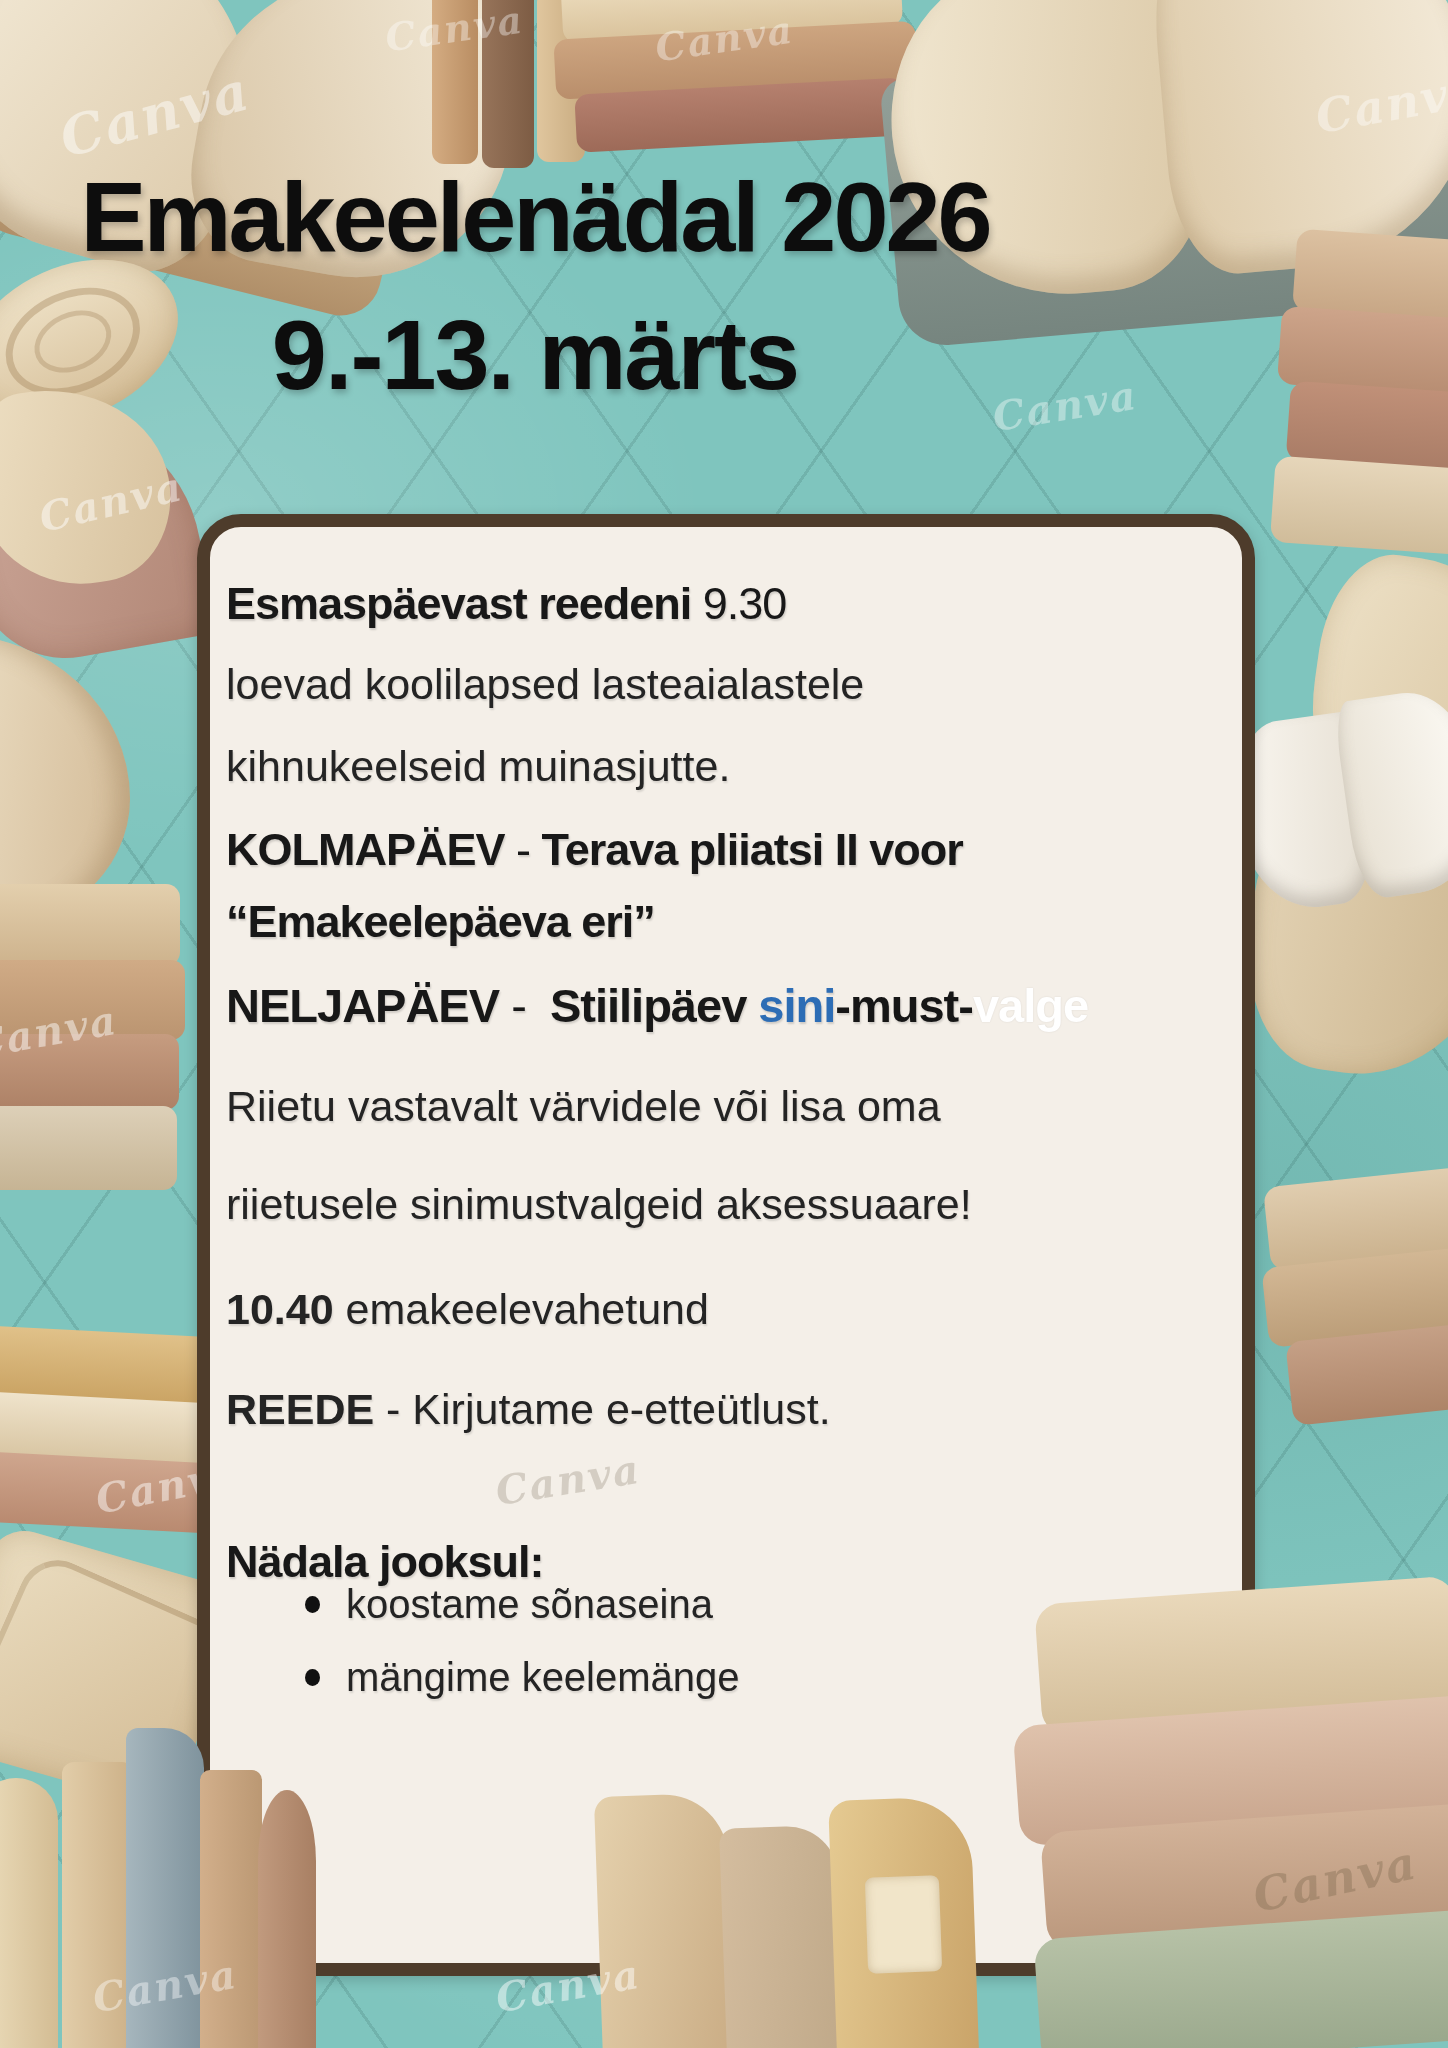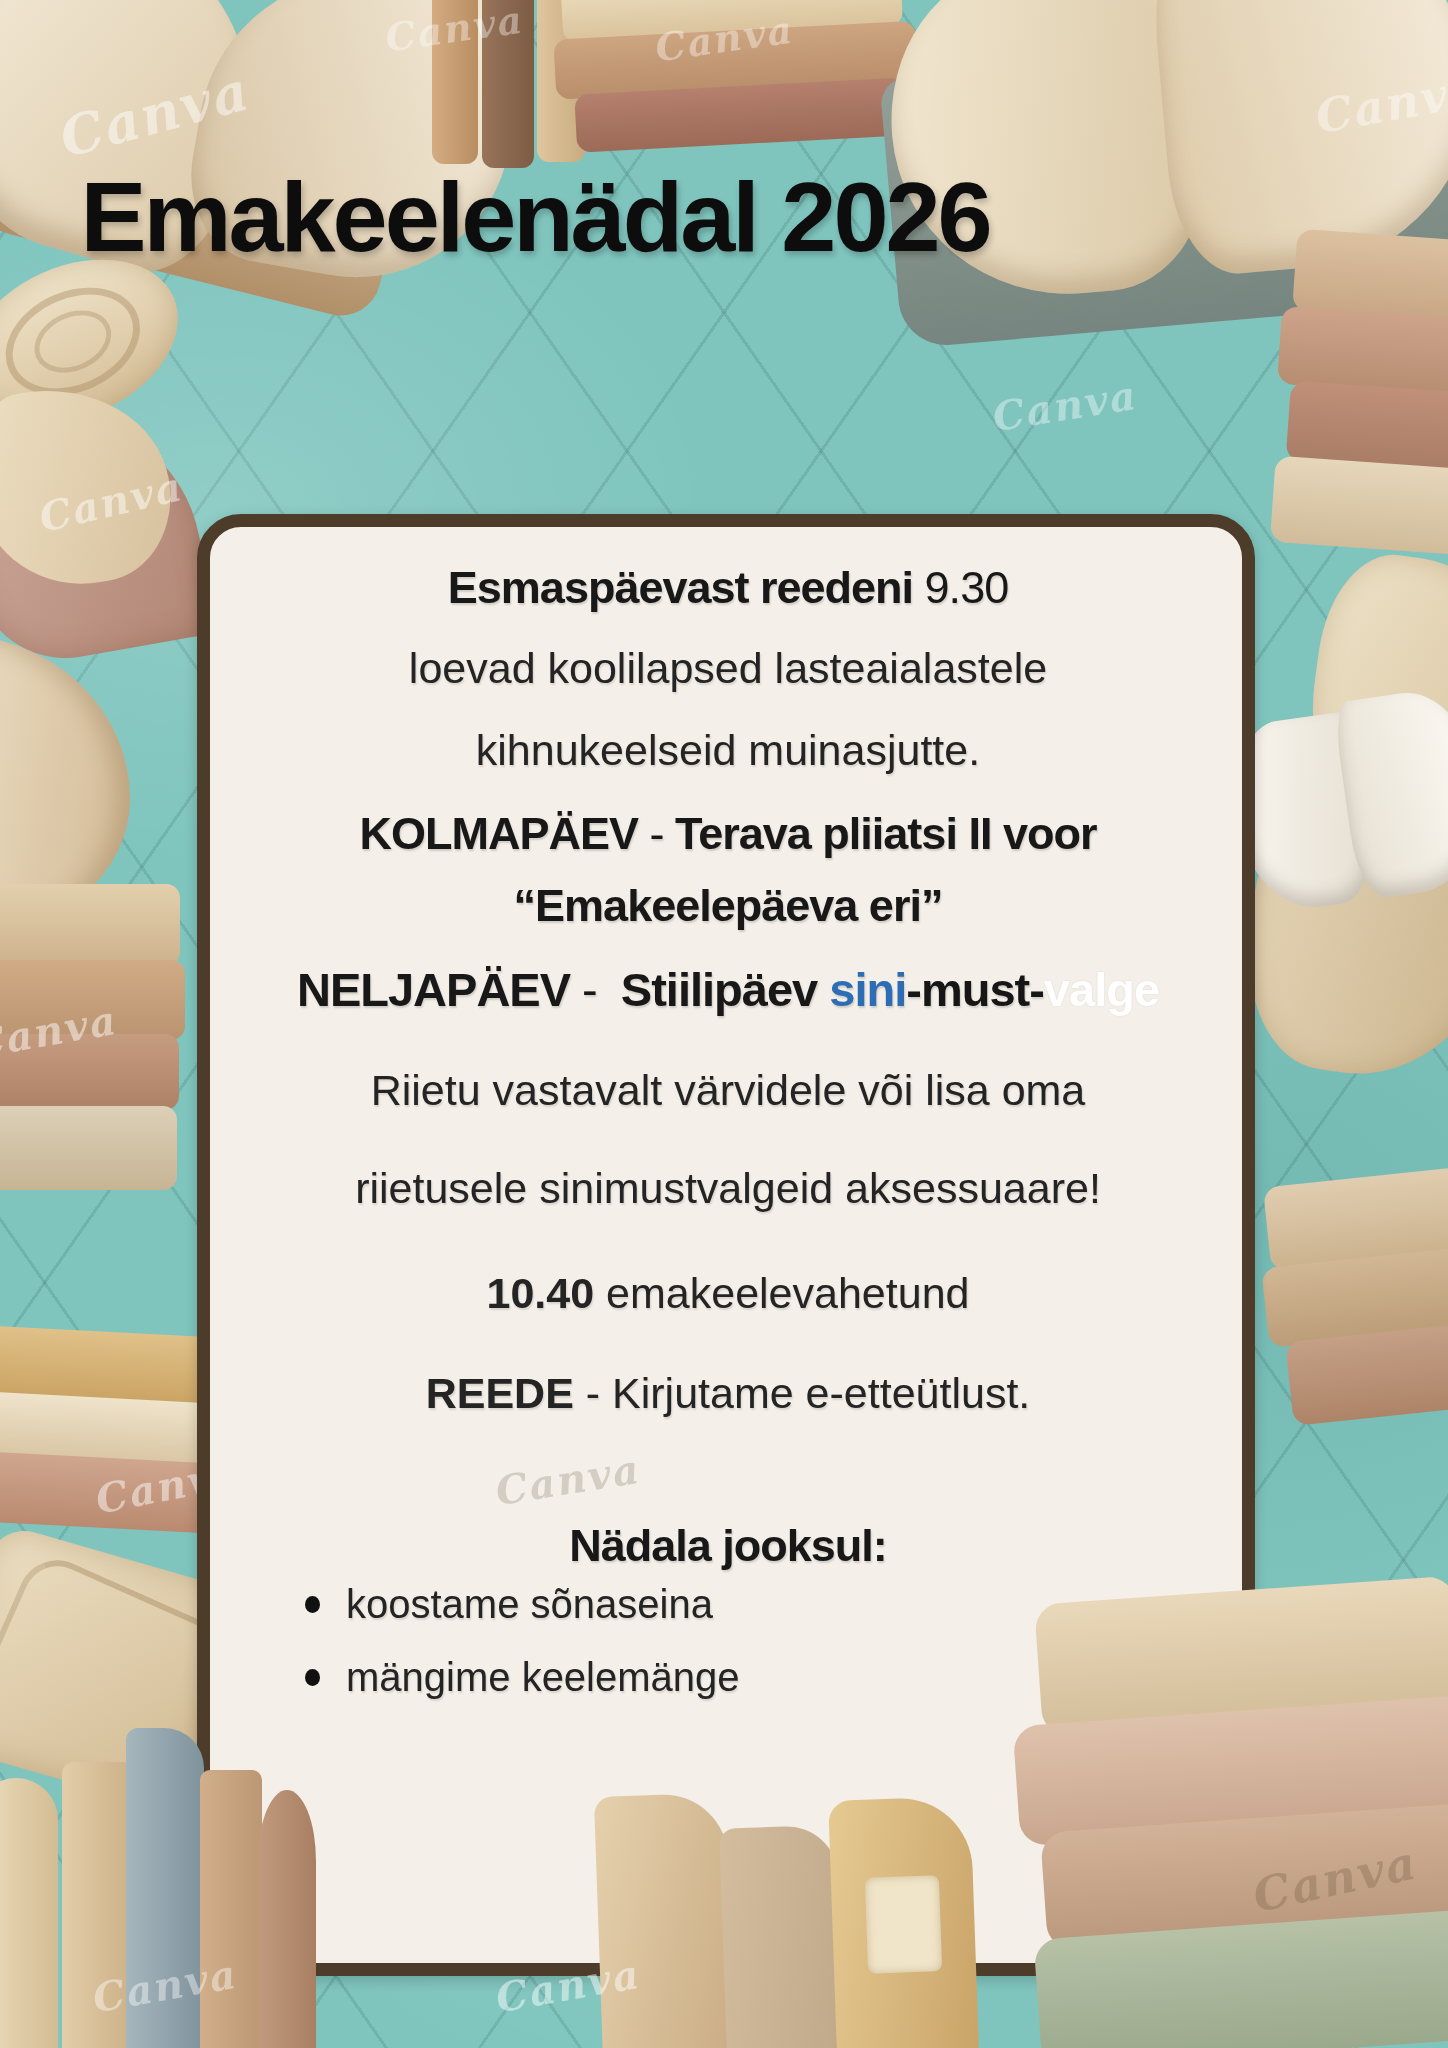--- a/index.html
+++ b/index.html
@@ -16,21 +16,21 @@
       radial-gradient(600px 500px at 45% 85%, rgba(255,255,255,.10), transparent 70%),
       repeating-linear-gradient(55deg, rgba(56,104,99,0) 0 156px, rgba(56,104,99,.20) 156px 159px),
       repeating-linear-gradient(-55deg, rgba(56,104,99,0) 0 156px, rgba(56,104,99,.20) 156px 159px);
   }
   
   .panel{
     position:absolute;left:197px;top:514px;width:1058px;height:1462px;z-index:3;
     background:#f4efe8;border:13px solid #4e3c2b;border-radius:44px;box-sizing:border-box;
     box-shadow:0 4px 14px rgba(0,0,0,.18);
   }
-  .row{position:absolute;left:2px;width:100%;text-align:center;color:#181818;line-height:58px;white-space:nowrap;}
+  .row{position:absolute;left:16px;width:100%;text-align:left;color:#181818;line-height:58px;white-space:nowrap;margin-top:16px;}
   .t-light{font-size:43px;font-weight:400;color:#242424;letter-spacing:0;text-shadow:1px 2px 2px rgba(0,0,0,.12);}
   .t-bold{font-size:45px;font-weight:700;letter-spacing:-1px;text-shadow:1px 2px 2px rgba(0,0,0,.15);}
   .seg-bold{font-weight:700;}
   .seg-reg{font-weight:400;}
   .pre{white-space:pre-wrap;}
   .c-blue{color:#2d6db5;}
   .c-black{color:#161616;}
   .c-white{color:#ffffff;text-shadow:0 0 2px rgba(0,0,0,.10);}
   .bullets{position:absolute;left:0;top:1048px;width:100%;}
   .bullet-row{display:flex;align-items:center;margin:0 0 15px 95px;}
@@ -263,20 +263,21 @@
   <div class="wm" style="left:38px;top:478px;font-size:40px;transform:rotate(-13deg);">Canva</div>
   <div class="wm" style="left:-28px;top:1008px;font-size:40px;transform:rotate(-10deg);">Canva</div>
   <div class="wm" style="left:1052px;top:1014px;font-size:40px;transform:rotate(-10deg);opacity:.85;">Canva</div>
   <div class="wm" style="left:95px;top:1462px;font-size:40px;transform:rotate(-11deg);">Canva</div>
   <div class="wm on-panel" style="left:495px;top:1456px;font-size:40px;transform:rotate(-9deg);">Canva</div>
   <div class="wm on-books" style="left:1252px;top:1852px;font-size:46px;transform:rotate(-12deg);">Canva</div>
   <div class="wm front" style="left:495px;top:1962px;font-size:40px;transform:rotate(-10deg);">Canva</div>
   <div class="wm front" style="left:92px;top:1962px;font-size:40px;transform:rotate(-10deg);opacity:.85;">Canva</div>
 
   <div class="title">Emakeelenädal 2026</div>
+  <div class="subtitle">9.-13. märts</div>
 
   <div class="panel">
 
     <div class="row t-bold" style="top:32px;">
       <span class="seg-bold">Esmaspäevast reedeni</span><span class="seg-reg pre"> 9.30</span>
     </div>
 
     <div class="row t-light" style="top:194px;">kihnukeelseid muinasjutte.</div>
     <div class="row t-light" style="top:112px;">loevad koolilapsed lasteaialastele</div>
 

